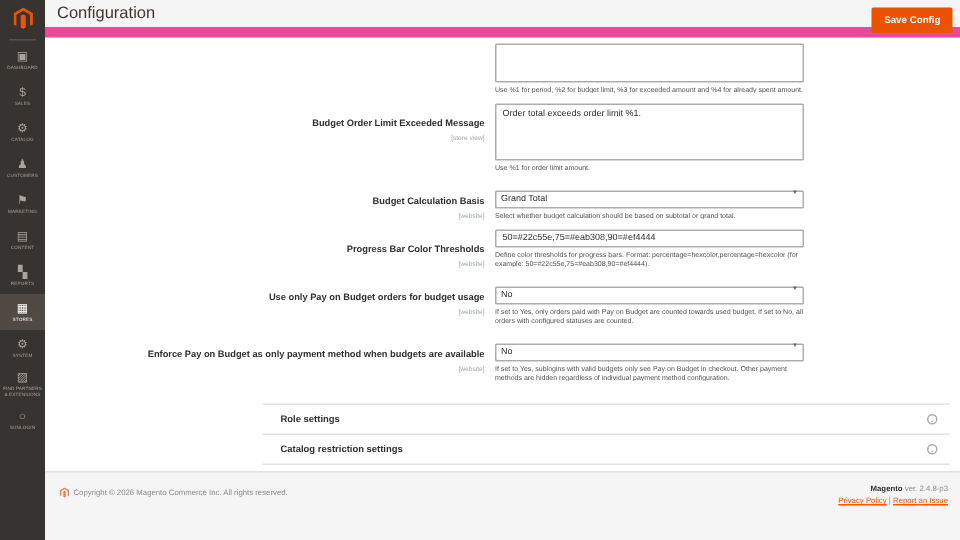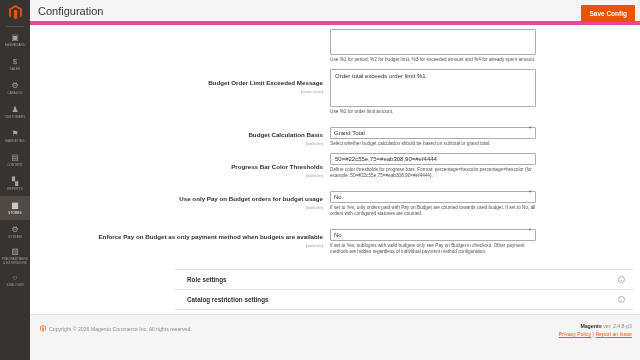--- a/index.html
+++ b/index.html
@@ -50,21 +50,21 @@
   }
   .nav-sep {
     width: 18px; height: 1px; background: #55504b; margin: 1px 0;
   }
 
   
   .header {
     position: absolute; left: 30px; top: 0;
     width: 610px; height: 25px;
     background: #f5f5f5;
-    border-bottom: 4px solid #ec4899;
+    border-bottom: 7px solid #ec4899;
     display: flex; align-items: center;
   }
   .page-title {
     font-size: 11px; color: #41362f; padding-left: 8px; font-weight: 400;
   }
   .save-config-btn {
     position: absolute; right: 5px; top: 5px;
     background: #eb5202; color: #fff;
     font-size: 6.5px; font-weight: bold;
     border: 1px solid #eb5202; border-radius: 1px;

